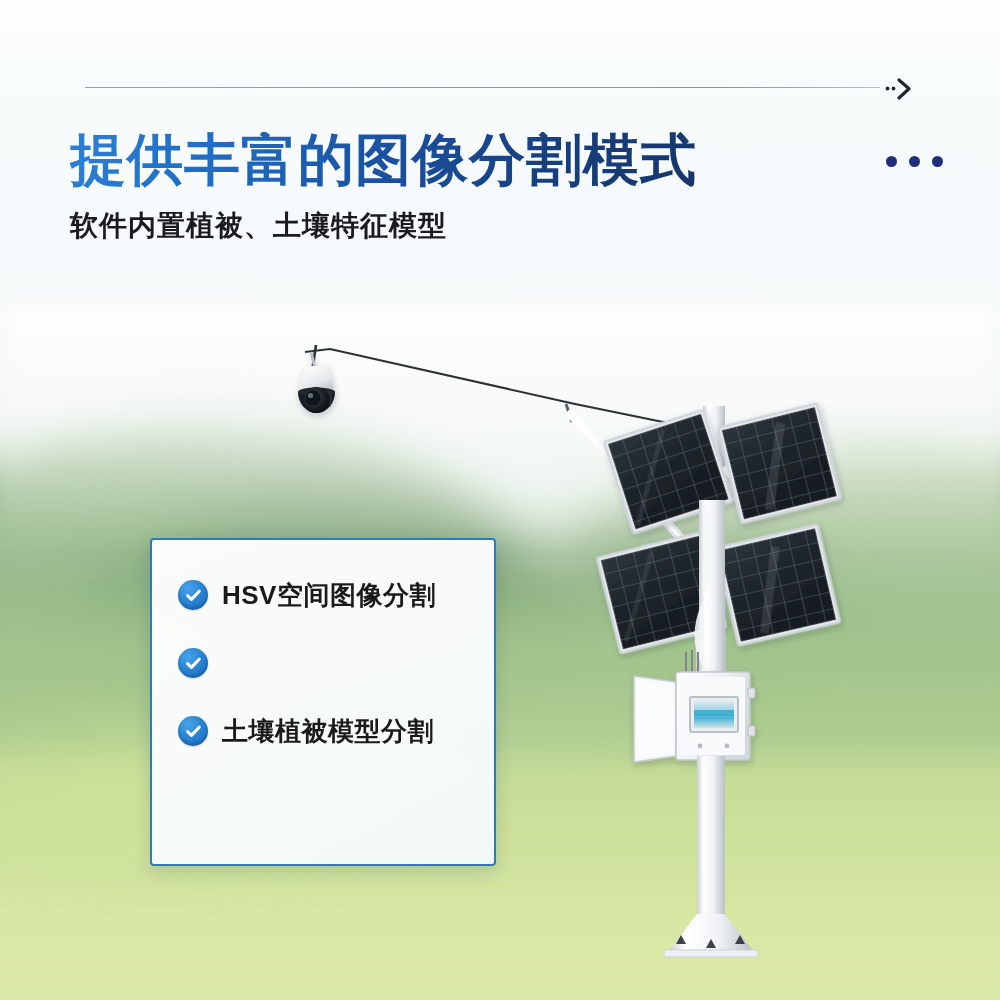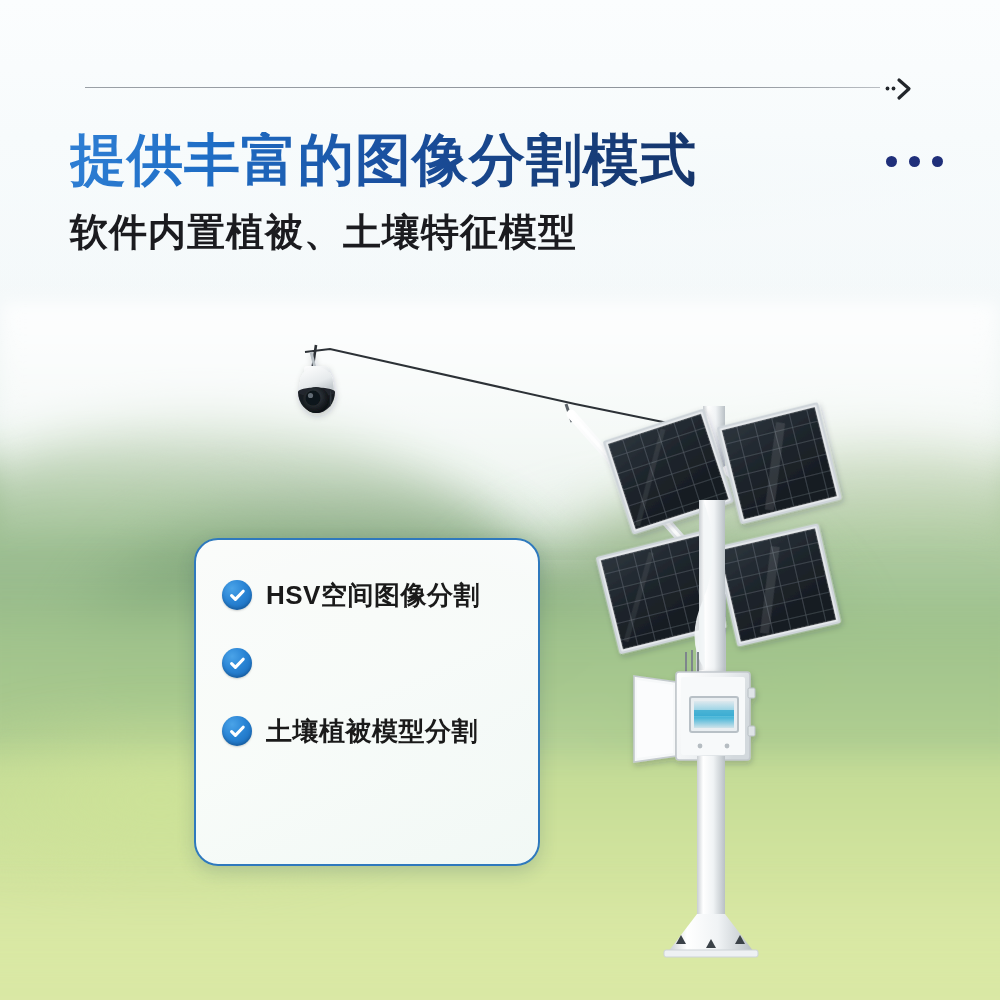--- a/index.html
+++ b/index.html
@@ -107,32 +107,31 @@
     line-height:1;
     background:linear-gradient(105deg,#2f7fd4 0%, #1f6ec6 22%, #1a4f9e 52%, #17407f 75%, #16356b 100%);
     -webkit-background-clip:text; background-clip:text;
     -webkit-text-fill-color:transparent; color:transparent;
     text-shadow:none;
     white-space:nowrap;
   }
   .subtitle {
     position:absolute; left:70px; top:207px;
     font-family:"Liberation Serif","DejaVu Serif",serif;
-    font-size:38px; font-weight:600; color:#1b1b1f; letter-spacing:1px;
+    font-size:28px; font-weight:600; color:#1b1b1f; letter-spacing:1px;
     white-space:nowrap;
   }
 
   
   .card {
     position:absolute; left:150px; top:538px; width:346px; height:328px;
-    border:2px solid #2f79bd; border-radius:24px;
+    border:2px solid #2f79bd; border-radius:4px;
     background:linear-gradient(160deg, rgba(255,255,255,.96) 0%, rgba(252,254,255,.95) 45%, rgba(244,250,252,.93) 100%);
     box-shadow:0 6px 18px rgba(30,60,90,.18);
     overflow:hidden;
-    margin-left:44px;
   }
   .card-list { position:absolute; left:26px; top:30px; width:300px; }
   .feat { display:flex; align-items:center; height:50px; margin-bottom:18px; }
   .feat:last-child { margin-bottom:0;text-align:right; }
   .tick {
     width:30px; height:30px; border-radius:50%; flex:0 0 30px;
     background:radial-gradient(circle at 34% 28%, #4aa3e8 0%, #2b86d6 42%, #1464b4 100%);
     box-shadow:inset 0 -2px 3px rgba(0,0,0,.18), 0 1px 2px rgba(0,0,0,.18);
     display:flex; align-items:center; justify-content:center;
     margin-right:14px;

